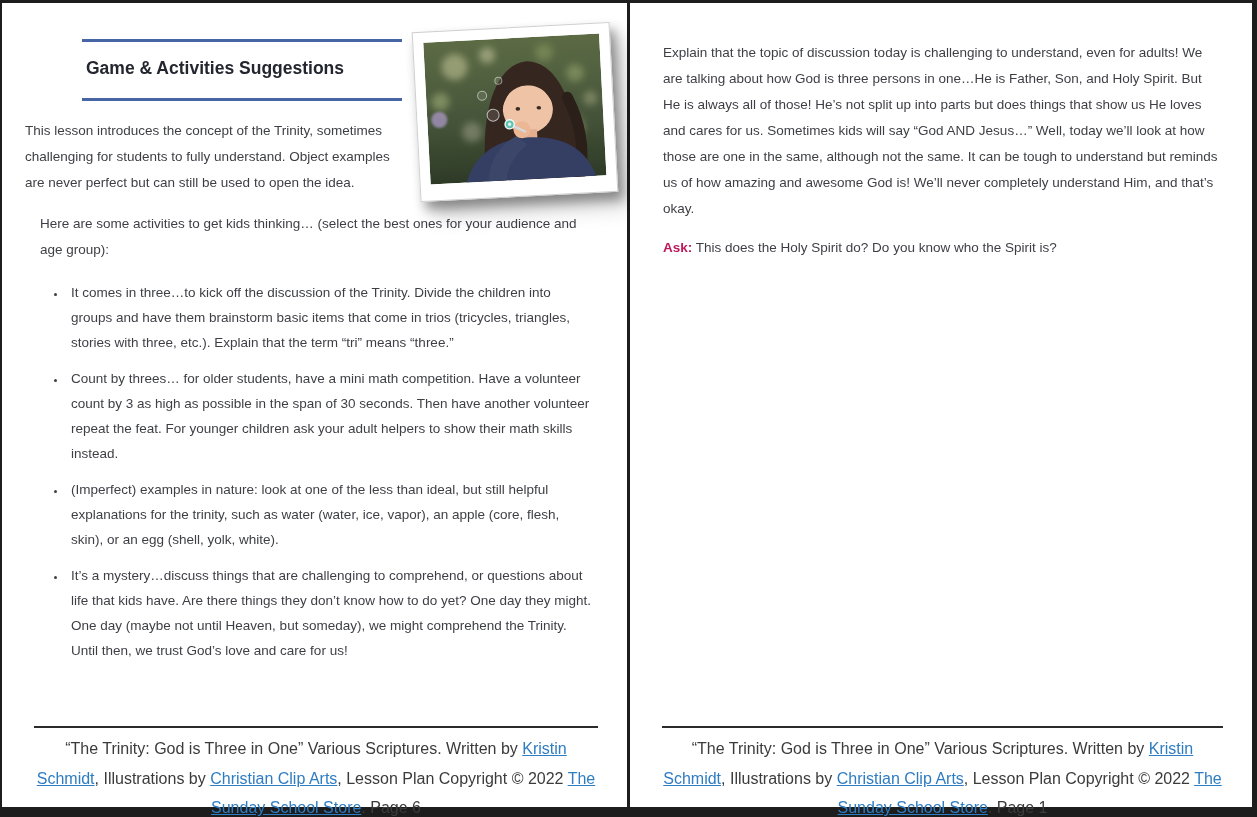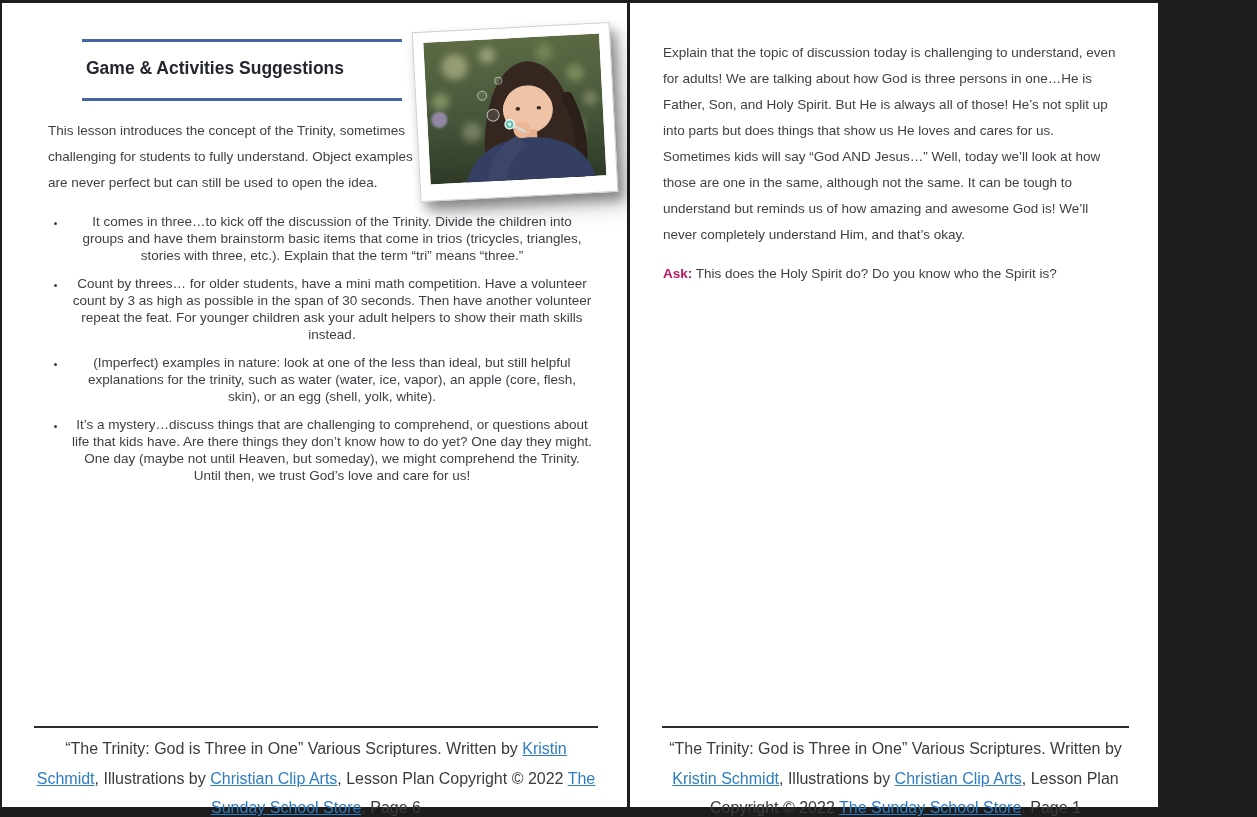--- a/index.html
+++ b/index.html
@@ -8,21 +8,21 @@
     width:1257px;height:817px;
     background:#1d1d1d;
     font-family:"Liberation Sans", sans-serif;
     overflow:hidden;
   }
   .page{
     position:absolute;top:3px;height:804px;background:#ffffff;
     color:#3e3f45;font-size:13.5px;
   }
   .page-left{left:2px;width:625px;}
-  .page-right{left:630px;width:528px;}
+  .page-right{left:630px;width:622px;}
 
   
   .title-block{
     margin:36px 0 0 80px;width:312px;
     border-top:3px solid #4565a4;border-bottom:3px solid #4565a4;
     padding:11px 4px 13px;
     font-weight:bold;font-size:17.5px;line-height:1.8;
     color:#23262e;
   }
 
@@ -30,24 +30,24 @@
   .polaroid{
     position:absolute;top:24px;right:13px;
     background:#ffffff;border:1px solid #cfcfcf;
     padding:10px 10px 16px 10px;
     transform:rotate(-3deg);
     box-shadow:5px 8px 12px rgba(0,0,0,.38), 12px 16px 20px rgba(0,0,0,.16);
   }
   .polaroid svg{display:block;}
 
   p{margin:0;}
-  .intro{margin:17px 0 0 46px;width:380px;line-height:26px;}
+  .intro{margin:17px 0 0 23px;width:380px;line-height:26px;}
   .activities-intro{margin:15px 36px 0 38px;line-height:26px;}
   ul.bullets{margin:17px 34px 0 40px;padding-left:25px;}
-  ul.bullets li{margin-bottom:11px;line-height:17px;padding-left:4px;text-align:center;}
+  ul.bullets li{margin-bottom:11px;line-height:25px;padding-left:4px;}
   ul.bullets li::marker{color:#3e3f45;font-size:11px;}
 
   
   .para{margin:37px 34px 0 33px;line-height:26px;}
   .ask{margin:13px 34px 0 33px;line-height:26px;}
   .ask b{color:#be185d;}
 
   
   .footer{
     position:absolute;top:723px;left:32px;right:29px;
@@ -109,20 +109,21 @@
         <circle cx="82" cy="86" r="4.6" fill="#63c3b3" stroke="#eef9f6" stroke-width="1.4"></circle>
         <circle cx="82" cy="86" r="1.7" fill="#dff4ef"></circle>
         <circle cx="66" cy="76" r="6" fill="rgba(255,255,255,0.12)" stroke="rgba(255,255,255,0.65)" stroke-width="1"></circle>
         <circle cx="56" cy="56" r="4.5" fill="rgba(255,255,255,0.1)" stroke="rgba(255,255,255,0.55)" stroke-width="1"></circle>
         <circle cx="73" cy="42" r="3.5" fill="rgba(255,255,255,0.1)" stroke="rgba(255,255,255,0.5)" stroke-width="1"></circle>
       </svg>
     </div>
 
     <p class="intro">This lesson introduces the concept of the Trinity, sometimes challenging for students to fully understand. Object examples are never perfect but can still be used to open the idea.</p>
 
+    <p class="activities-intro">Here are some activities to get kids thinking… (select the best ones for your audience and age group):</p>
 
     <ul class="bullets">
       <li>It comes in three…to kick off the discussion of the Trinity. Divide the children into groups and have them brainstorm basic items that come in trios (tricycles, triangles, stories with three, etc.). Explain that the term “tri” means “three.”</li>
       <li>Count by threes… for older students, have a mini math competition. Have a volunteer count by 3 as high as possible in the span of 30 seconds. Then have another volunteer repeat the feat. For younger children ask your adult helpers to show their math skills instead.</li>
       <li>(Imperfect) examples in nature: look at one of the less than ideal, but still helpful explanations for the trinity, such as water (water, ice, vapor), an apple (core, flesh, skin), or an egg (shell, yolk, white).</li>
       <li>It’s a mystery…discuss things that are challenging to comprehend, or questions about life that kids have. Are there things they don’t know how to do yet? One day they might. One day (maybe not until Heaven, but someday), we might comprehend the Trinity. Until then, we trust God’s love and care for us!</li>
     </ul>
 
     <div class="footer">
       <span>“The Trinity: God is Three in One” Various Scriptures. Written by </span><a>Kristin Schmidt</a><span>, Illustrations by </span><a>Christian Clip Arts</a><span>, Lesson Plan Copyright © 2022 </span><a>The Sunday School Store</a><span>. Page 6</span>

